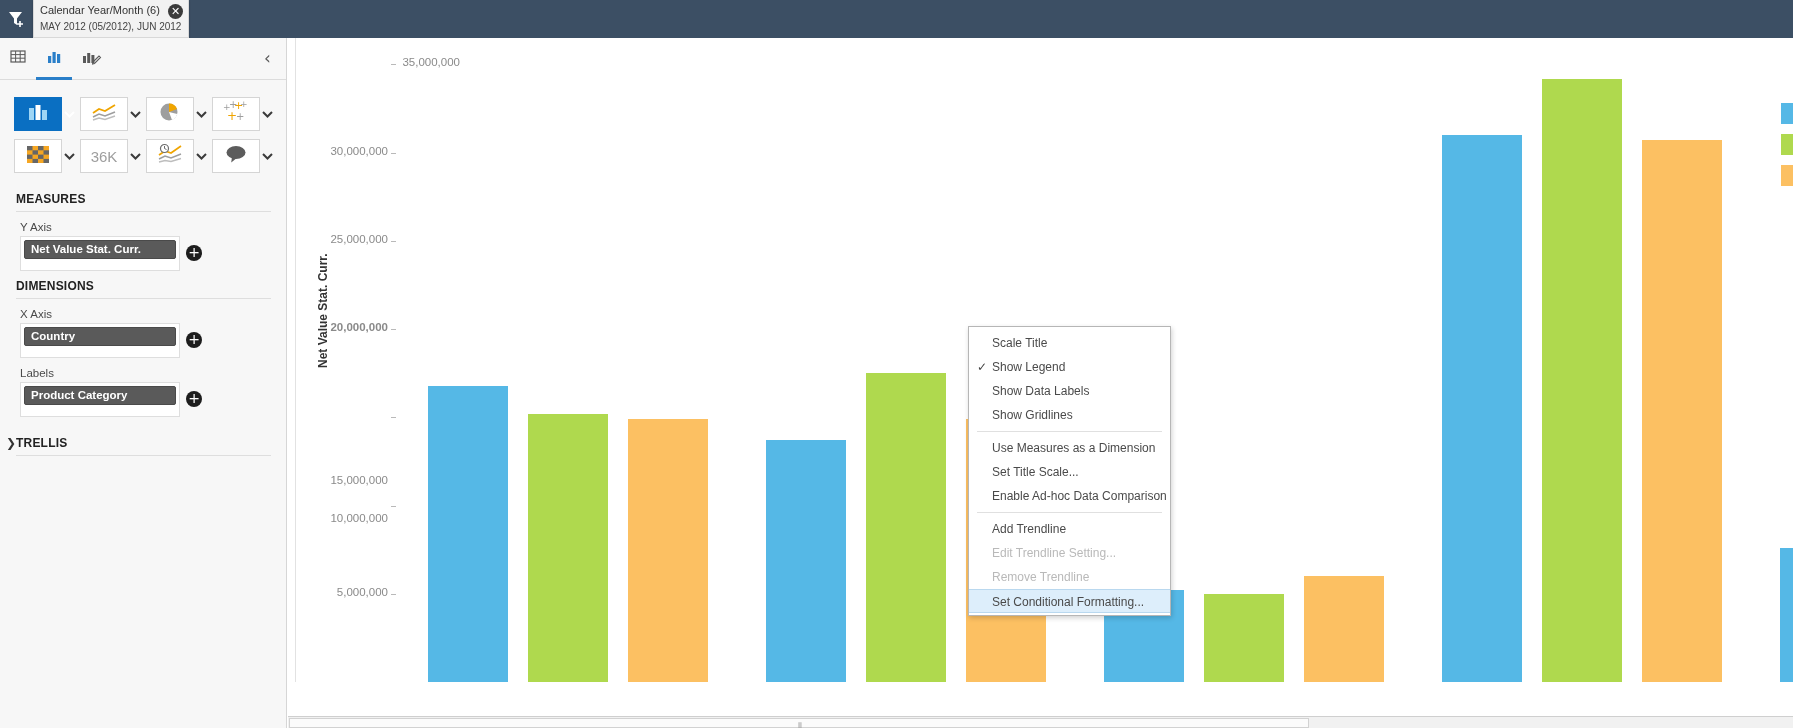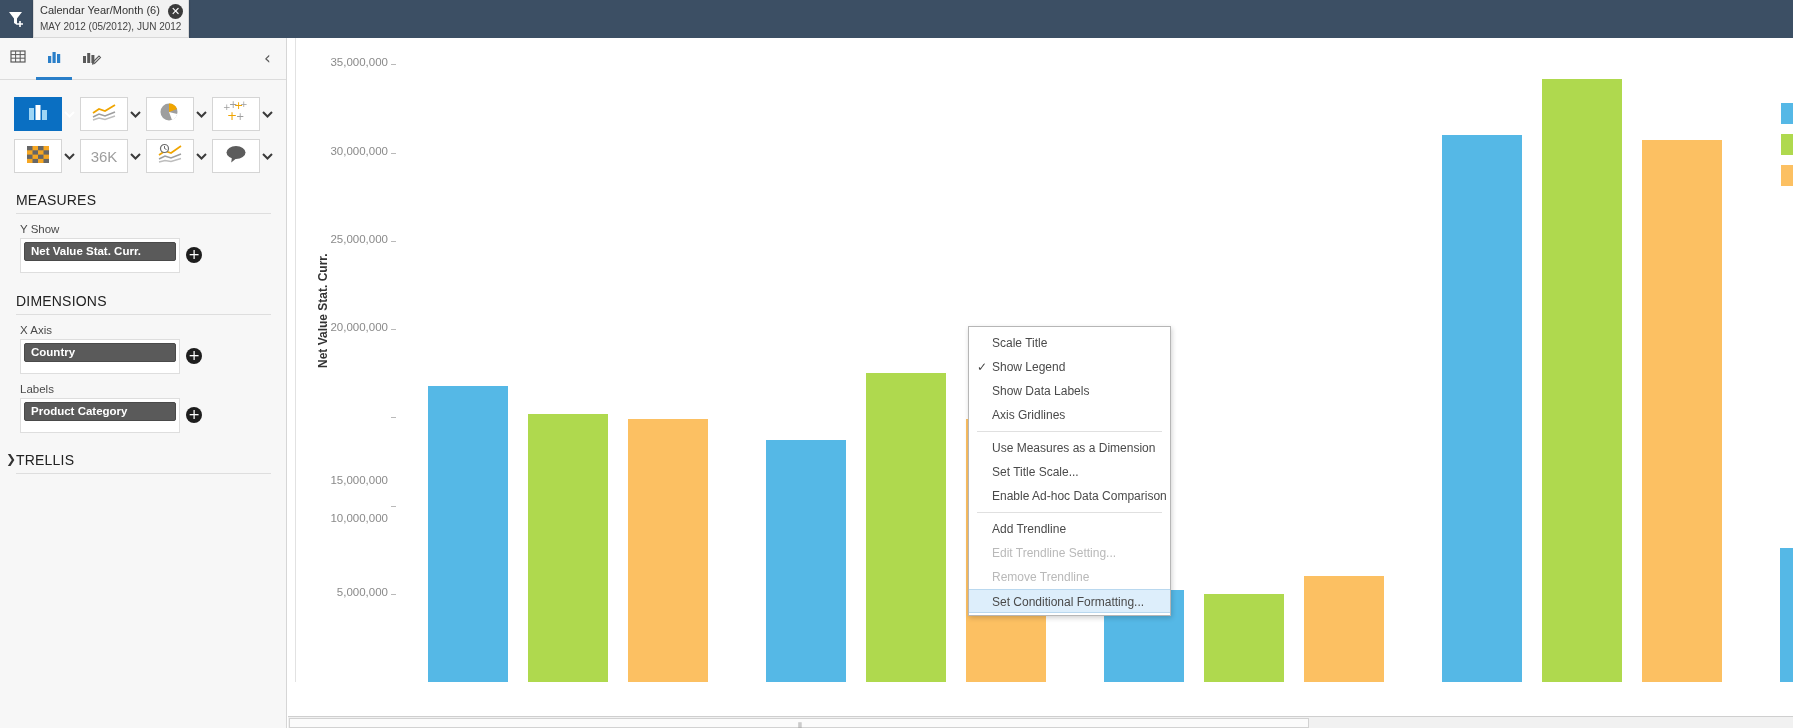--- a/index.html
+++ b/index.html
@@ -91,21 +91,21 @@
   .ct-caret {
     position: absolute;
     width: 14px; height: 34px;
     display: flex; align-items: center; justify-content: center;
     cursor: pointer;
   }
 
   
   .section-head {
     margin: 0 0 0 16px;
-    font-size: 14px; font-weight: normal; color: #222;
+    font-size: 12px; font-weight: bold; color: #222;
     letter-spacing: 0.2px;
   }
   .section-rule {
     margin: 5px 0 0 16px; width: 255px; height: 1px; background: #dedede;
   }
   .field-label {
     margin: 9px 0 3px 20px;
     font-size: 11.5px; color: #4a4a4a;
   }
   .shelf {
@@ -430,30 +430,30 @@
     <div class="ct-caret" style="left:246px; top:42px;">
       <svg width="11" height="8" viewBox="0 0 11 8">
           <path d="M1 2 L5.5 6.5 L10 2" stroke="#3b3b3b" stroke-width="2" fill="none"></path>
         </svg>
     </div>
   </div>
 
   <div style="margin-top:112px;">
     <div class="section-head">MEASURES</div>
     <div class="section-rule"></div>
-    <div class="field-label">Y Show</div>
+    <div class="field-label">Y Axis</div>
     <div style="position:relative;">
       <div class="shelf">
         <div class="pill">Net Value Stat. Curr.</div>
       </div>
       <div class="plus-btn" style="left:186px; top:9px;">+</div>
     </div>
   </div>
 
-  <div style="margin-top:20px;">
+  <div style="margin-top:8px;">
     <div class="section-head">DIMENSIONS</div>
     <div class="section-rule"></div>
     <div class="field-label">X Axis</div>
     <div style="position:relative;">
       <div class="shelf">
         <div class="pill">Country</div>
       </div>
       <div class="plus-btn" style="left:186px; top:9px;">+</div>
     </div>
     <div class="field-label">Labels</div>
@@ -473,27 +473,27 @@
 </div>
 
 <div id="panel-collapse">‹</div>
 
 <div id="chart-area">
   <div id="plot-bg"></div>
   <div id="plot-left-border"></div>
   <div id="y-axis-title">Net Value Stat. Curr.</div>
 
   <div id="y-axis">
-      <div class="y-tick-label" style="top: 18.4658px; right: 1405px;">35,000,000</div>
+      <div class="y-tick-label" style="top: 18.4658px; right: 1333px;">35,000,000</div>
       <div class="y-tick-mark" style="top: 26.4658px; left: 103px;"></div>
       <div class="y-tick-label" style="top: 106.685px; right: 1405px;">30,000,000</div>
       <div class="y-tick-mark" style="top: 114.685px; left: 103px;"></div>
       <div class="y-tick-label" style="top: 194.904px; right: 1405px;">25,000,000</div>
       <div class="y-tick-mark" style="top: 202.904px; left: 103px;"></div>
-      <div class="y-tick-label" style="top: 283.123px; right: 1405px;">20,000,000</div>
+      <div class="y-tick-label" style="top: 283.123px; right: 1405px; font-weight: bold;">20,000,000</div>
       <div class="y-tick-mark" style="top: 291.123px; left: 103px;"></div>
       <div class="y-tick-label" style="top: 393px; right: 1405px; margin-top: 43px;">15,000,000</div>
       <div class="y-tick-mark" style="top: 379.342px; left: 103px;"></div>
       <div class="y-tick-label" style="top: 474px; right: 1405px;">10,000,000</div>
       <div class="y-tick-mark" style="top: 467.562px; left: 103px;"></div>
       <div class="y-tick-label" style="top: 547.781px; right: 1405px;">5,000,000</div>
       <div class="y-tick-mark" style="top: 555.781px; left: 103px;"></div>
     </div>
   <div id="bars-layer">
       <div class="bar" style="left: 140px; width: 80px; height: 296.416px; bottom: 46px; background: rgb(85, 184, 230);"></div>
@@ -521,21 +521,21 @@
     <div id="h-scroll-thumb">
       <span id="h-scroll-grip">⦀</span>
     </div>
   </div>
 </div>
 
 <div id="context-menu">
     <div class="menu-item"><span>Scale Title</span></div>
     <div class="menu-item"><span class="menu-check">✓</span><span>Show Legend</span></div>
     <div class="menu-item"><span>Show Data Labels</span></div>
-    <div class="menu-item"><span>Axis Gridlines</span></div>
+    <div class="menu-item"><span>Show Gridlines</span></div>
     <div class="menu-sep"></div>
     <div class="menu-item"><span>Use Measures as a Dimension</span></div>
     <div class="menu-item"><span>Set Title Scale...</span></div>
     <div class="menu-item"><span>Enable Ad-hoc Data Comparison</span></div>
     <div class="menu-sep"></div>
     <div class="menu-item"><span>Add Trendline</span></div>
     <div class="menu-item disabled"><span>Edit Trendline Setting...</span></div>
     <div class="menu-item disabled"><span>Remove Trendline</span></div>
     <div class="menu-item highlighted"><span>Set Conditional Formatting...</span></div>
   </div>

